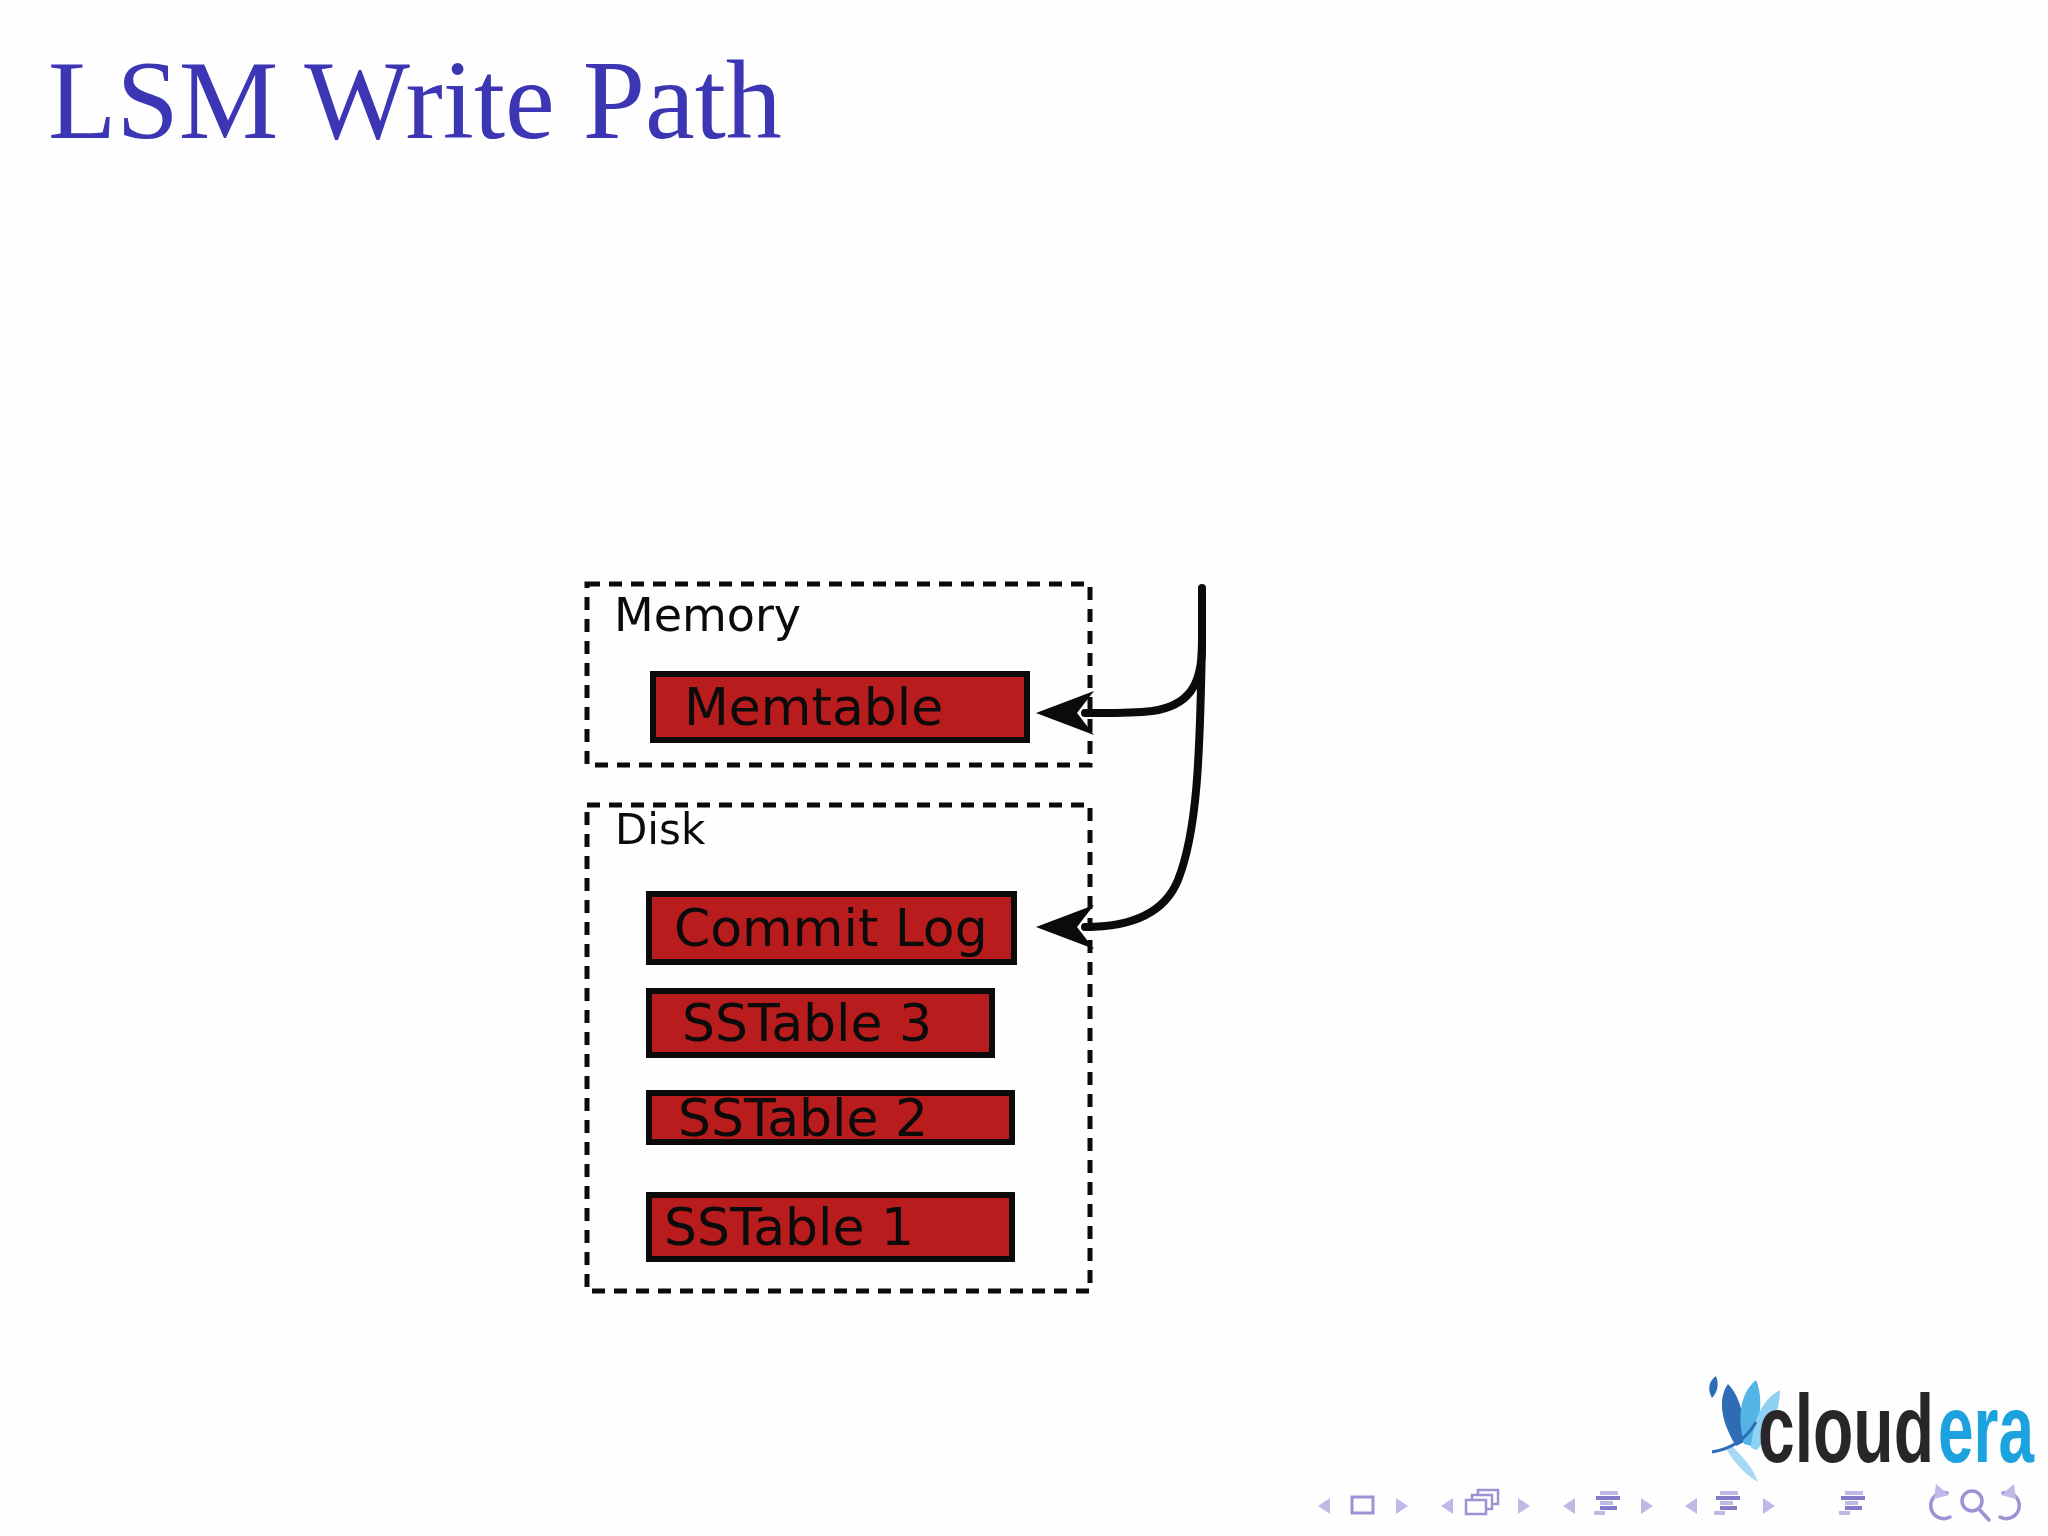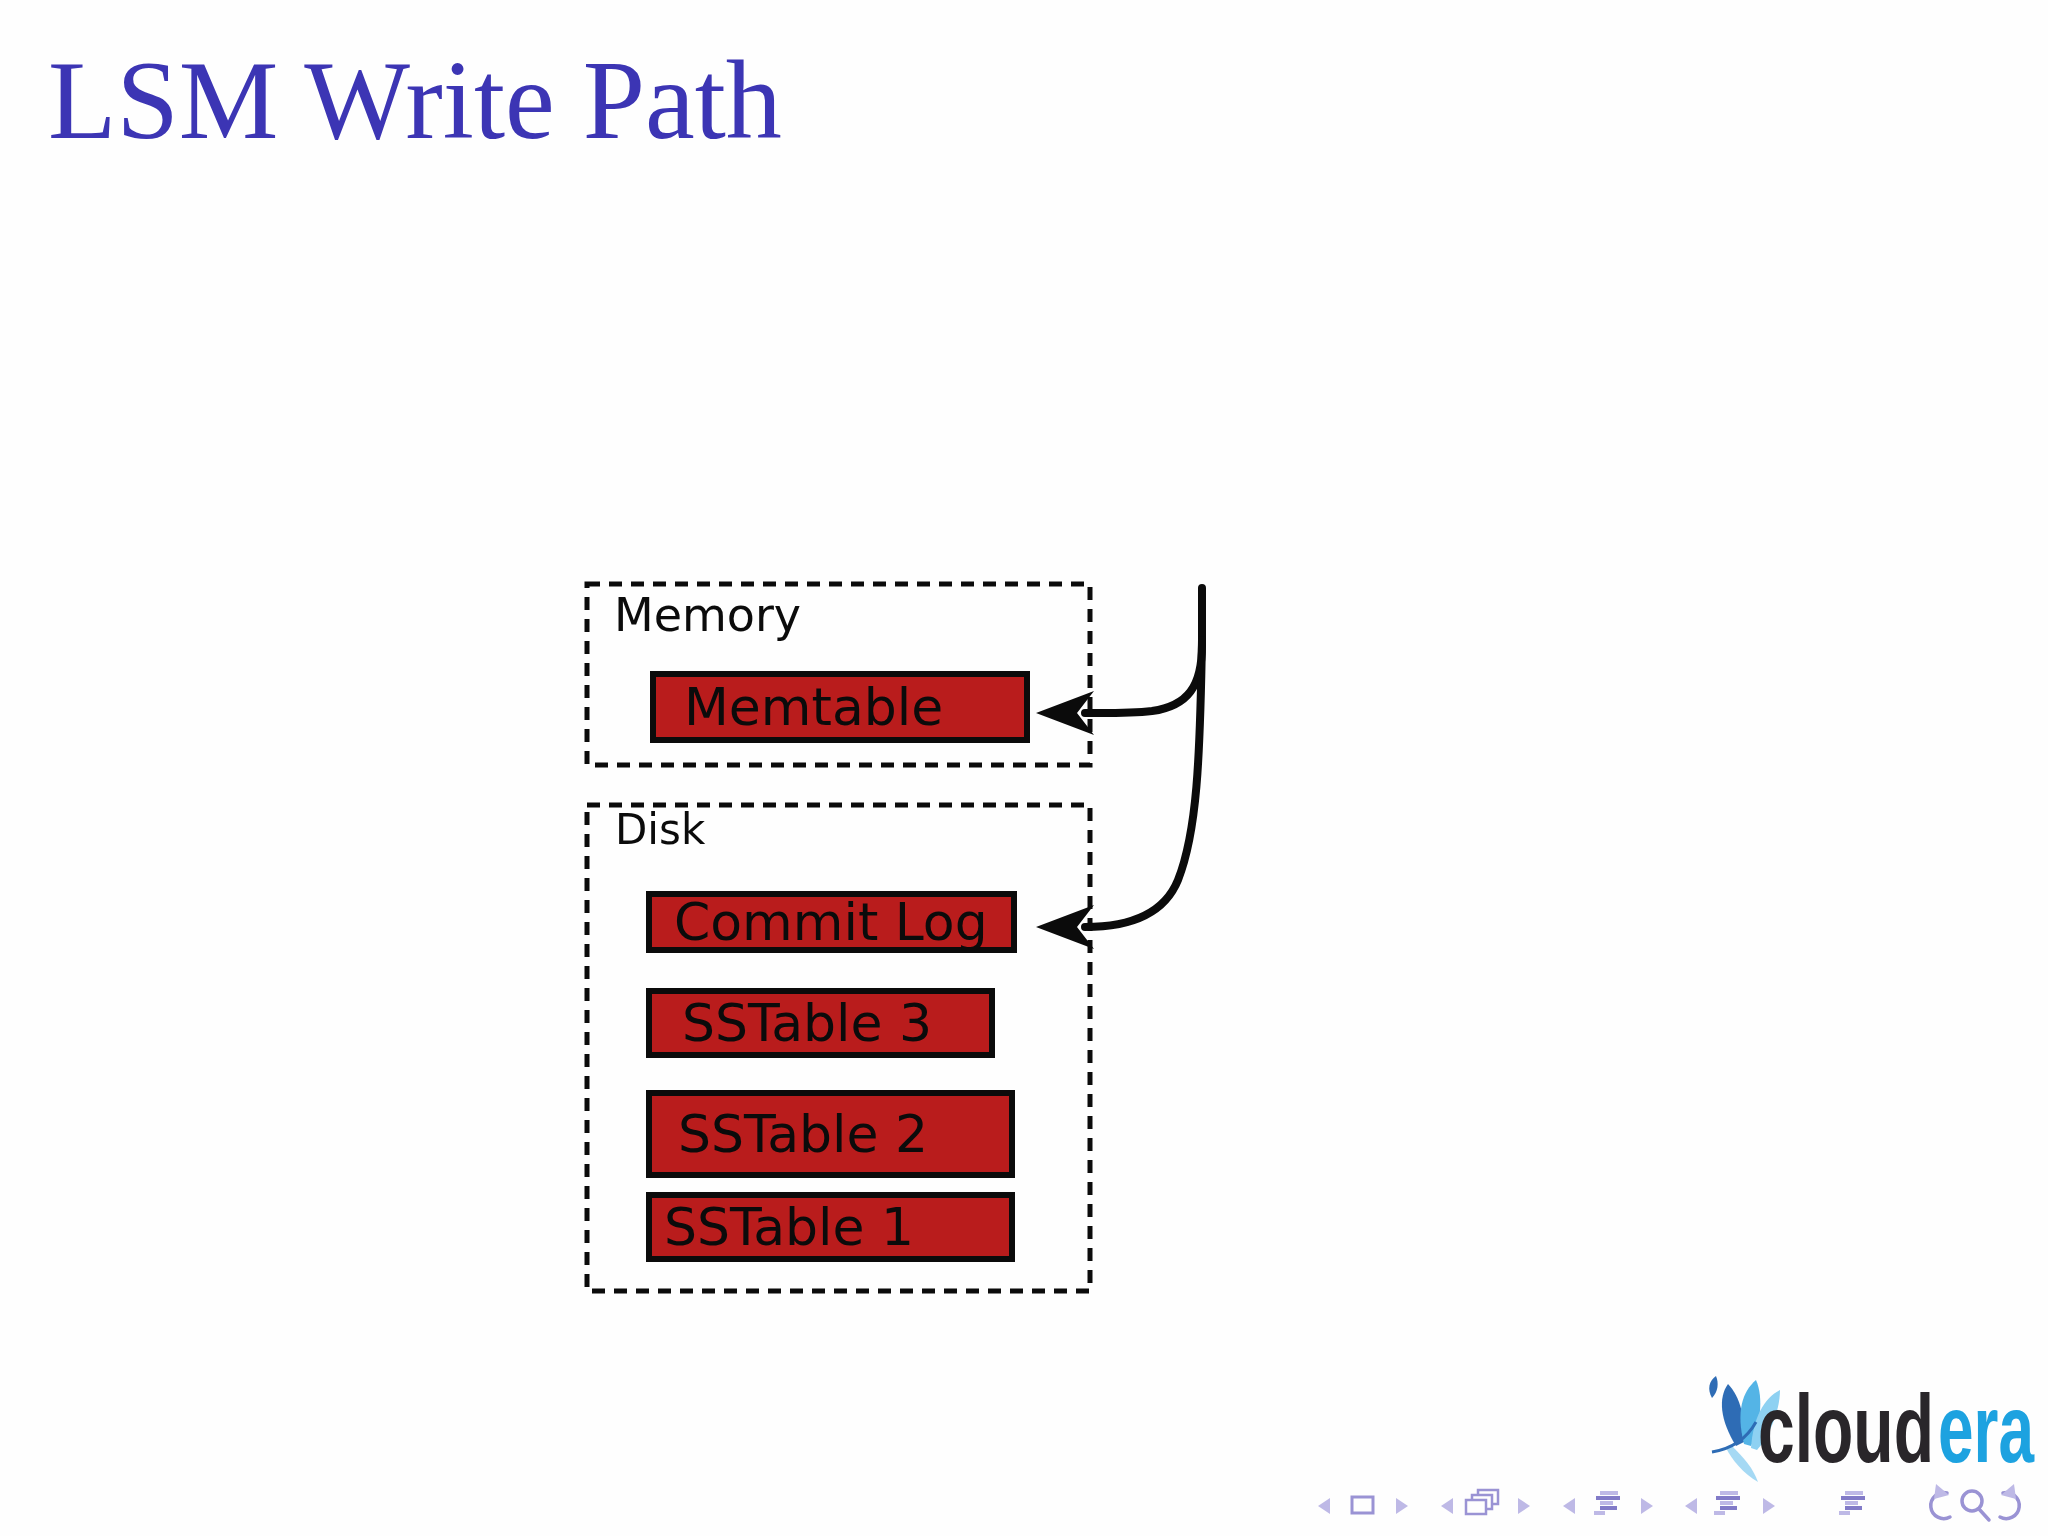--- a/index.html
+++ b/index.html
@@ -36,23 +36,23 @@
   .disk-caption{left:615px;top:809px;font-size:42px;}
   .node-box{
     position:absolute;box-sizing:border-box;
     border:6px solid var(--c-ink,#0b0b0b);
     background:#b91c1c;
     display:flex;align-items:center;
     font-size:52px;color:var(--c-ink,#0b0b0b);
     white-space:nowrap;
   }
   .memtable-box{left:650px;top:671px;width:380px;height:72px;padding-left:28px;}
-  .commitlog-box{left:646px;top:891px;width:371px;height:62px;padding-left:22px;}
+  .commitlog-box{left:646px;top:891px;width:371px;height:74px;padding-left:22px;}
   .sstable3-box{left:646px;top:988px;width:349px;height:70px;padding-left:30px;}
-  .sstable2-box{left:646px;top:1090px;width:369px;height:88px;padding-left:26px;}
+  .sstable2-box{left:646px;top:1090px;width:369px;height:55px;padding-left:26px;}
   .sstable1-box{left:646px;top:1192px;width:369px;height:70px;padding-left:12px;}
   svg.overlay{
     position:absolute;left:0;top:0;width:2048px;height:1536px;
     pointer-events:none;
   }
   .ink-stroke{stroke:var(--c-ink,#0b0b0b);}
   .ink-fill{fill:var(--c-ink,#0b0b0b);}
   .nav-stroke{stroke:var(--c-nav,#9a93d4);}
   .nav-fill{fill:var(--c-nav-light,#beb9e6);}
   .nav-bar-light{fill:var(--c-nav-light,#beb9e6);}

